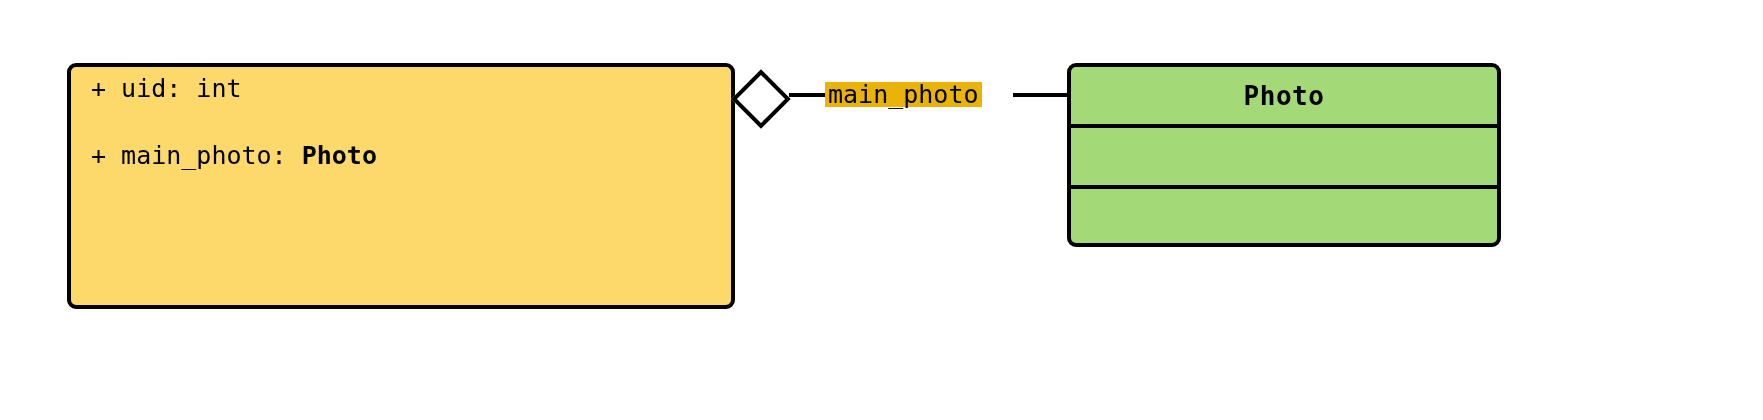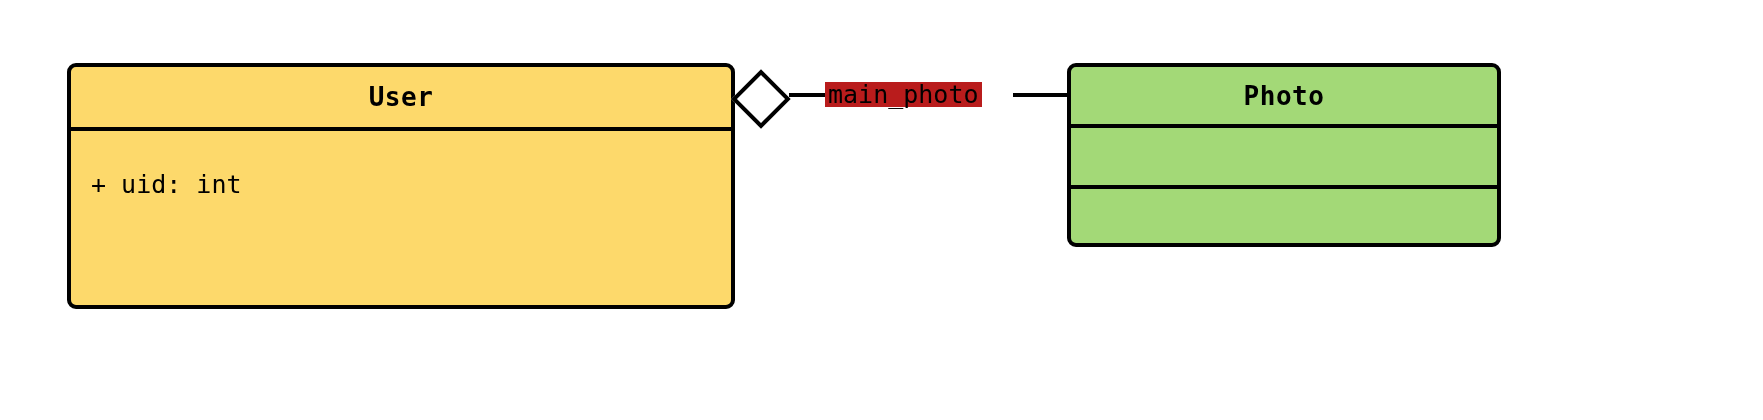--- a/index.html
+++ b/index.html
@@ -100,21 +100,21 @@
     left: 1013px;
     top: 93px;
     width: 56px;
   }
   .edge-label {
     position: absolute;
     font-size: 25px;
     line-height: 25px;
     color: #000000;
     white-space: pre;
-    background: #b91c1c;
+    background: #eab308;
     padding: 0 3px;
   }
   #edge-label-main-photo {
     left: 825px;
     top: 82px;
   }
   .aggregation-diamond {
     position: absolute;
     width: 34px;
     height: 34px;
@@ -126,23 +126,23 @@
     left: 740px;
     top: 78px;
   }
 </style>
 </head>
 <body>
 
 <div id="canvas">
 
   <div class="uml-class" id="class-user">
-    <div class="uml-compartment uml-title c-title">User</div>
     <div class="uml-compartment uml-members c-attrs">
       <div class="uml-member">+ uid: int</div>
+      <div class="uml-member"><span>+ main_photo: </span><span class="type-ref">Photo</span></div>
     </div>
   </div>
 
   <div class="aggregation-diamond" id="diamond-aggregation"></div>
   <div class="edge-line" id="edge-seg-left"></div>
   <div class="edge-label" id="edge-label-main-photo">main_photo</div>
   <div class="edge-line" id="edge-seg-right"></div>
 
   <div class="uml-class" id="class-photo">
     <div class="uml-compartment uml-title c-title">Photo</div>

